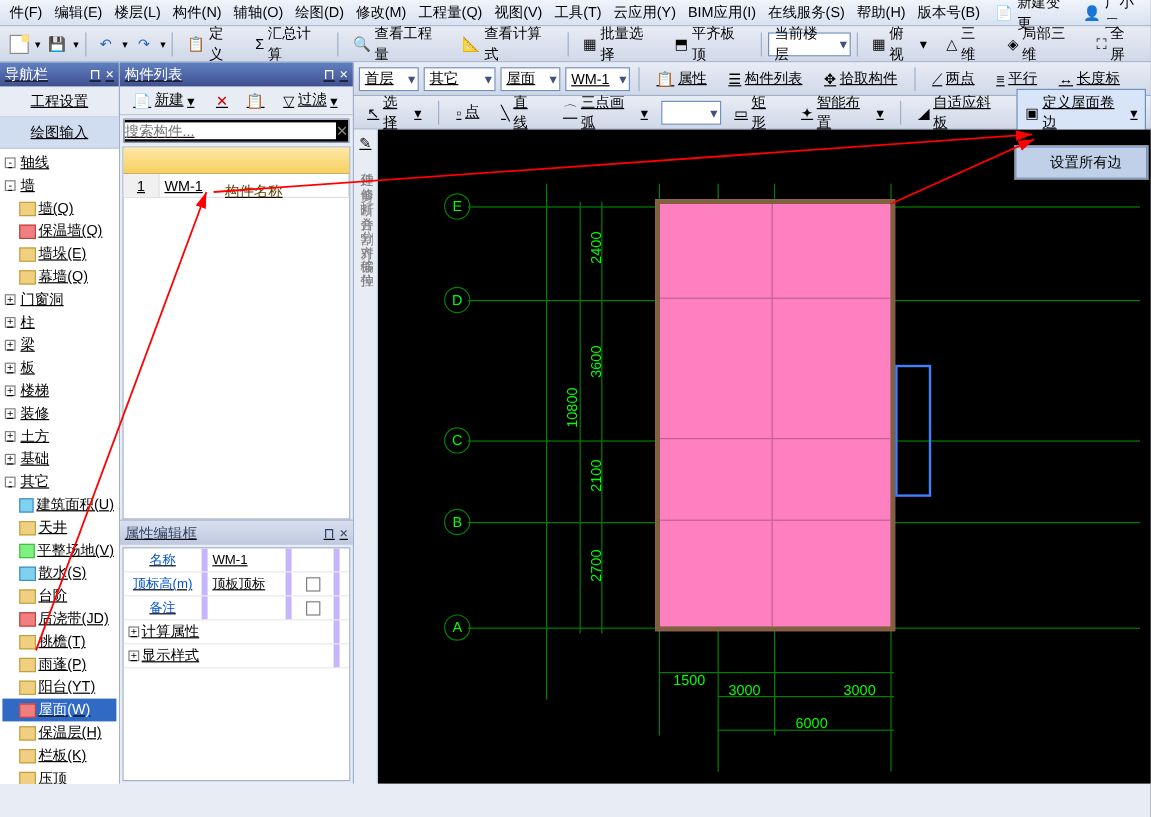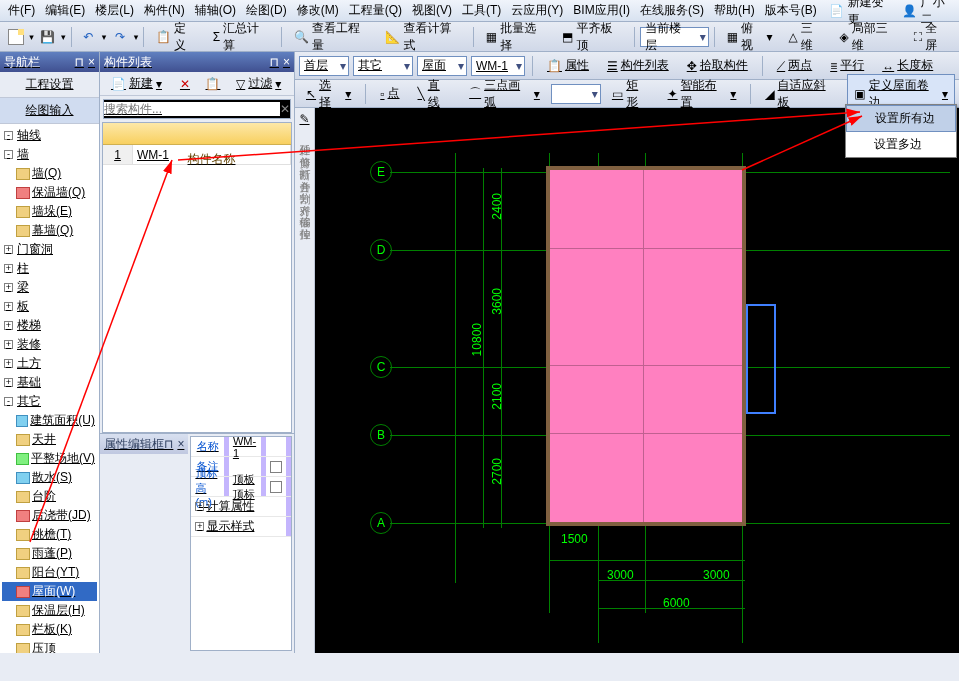--- a/index.html
+++ b/index.html
@@ -42,21 +42,21 @@
 .comp-toolbar { height: 24px; display: flex; align-items: center; padding: 0 4px; gap: 4px; border-bottom: 1px solid #c0c8d8; }
 .search-box { height: 20px; margin: 3px; border: 1px solid #a0b0c8; background: #000000; display: flex; align-items: center; padding: 0 0; }
 .search-box input { border: none; outline: none; flex: 1; font-size: 12px; }
 .comp-table { flex: 1; background: white; border: 1px solid #a0b0c8; margin: 0 2px; }
 .comp-table-header { background: linear-gradient(#fde8a8, #f8d060); height: 22px; display: flex; border-bottom: 1px solid #d0b050; }
 .comp-th { border-right: 1px solid #d0b050; display: flex; align-items: center; justify-content: center; color: #604000; margin-top: 36px; }
 .comp-row { display: flex; height: 20px; border-bottom: 1px solid #e0e0e0; }
 .comp-td { border-right: 1px solid #e0e0e0; display: flex; align-items: center; padding: 0 4px; }
 
 
-.prop-panel { height: 220px; border-top: 1px solid #a0b0c8; display: flex; flex-direction: row; }
+.prop-panel { height: 220px; border-top: 1px solid #a0b0c8; display: flex; flex-direction: column; }
 .prop-table { flex: 1; background: white; margin: 2px; border: 1px solid #a0b0c8; overflow: auto; }
 .prop-header { display: flex; background: #f0f0f0; height: 20px; border-bottom: 1px solid #c0c0c0; }
 .prop-th { border-right: 1px solid #c0c0c0; display: flex; align-items: center; justify-content: center; font-size: 11px; }
 .prop-row { display: flex; height: 20px; border-bottom: 1px solid #e8e8e8; }
 .prop-td { border-right: 5px solid #c4b5fd; display: flex; align-items: center; padding: 0 4px; font-size: 11px; }
 .prop-td.blue { color: #0050d0; }
 .checkbox { width: 12px; height: 12px; border: 1px solid #808080; background: white; margin: auto; }
 
 
 .canvas-wrap { flex: 1; display: flex; flex-direction: column; }
@@ -305,29 +305,29 @@
         <span style="margin-left:4px;cursor:pointer">×</span>
       </div>
       <div class="prop-table">
         <div id="prop-rows">
             <div class="prop-row">
               <div class="prop-td blue" style="width:70px;justify-content:center">名称</div>
               <div class="prop-td" style="width:70px">WM-1</div>
               <div class="prop-td" style="width:40px"></div>
             </div>
             <div class="prop-row">
-              <div class="prop-td blue" style="width:70px;justify-content:center">备注</div>
-              <div class="prop-td" style="width:70px"></div>
+              <div class="prop-td blue" style="width:70px;justify-content:center">顶标高(m)</div>
+              <div class="prop-td" style="width:70px">顶板顶标</div>
               <div class="prop-td" style="width:40px">
                 <div class="checkbox"></div>
               </div>
             </div>
             <div class="prop-row">
-              <div class="prop-td blue" style="width:70px;justify-content:center">顶标高(m)</div>
-              <div class="prop-td" style="width:70px">顶板顶标</div>
+              <div class="prop-td blue" style="width:70px;justify-content:center">备注</div>
+              <div class="prop-td" style="width:70px"></div>
               <div class="prop-td" style="width:40px">
                 <div class="checkbox"></div>
               </div>
             </div>
           </div>
         <div class="prop-row">
           <div class="prop-td" style="width:180px">
               <span class="tree-box">+</span> 
               <span>计算属性</span>
             </div>
@@ -401,21 +401,21 @@
         <div class="axis-circle" style="left:55px;top:248px">C</div>
         <div class="axis-circle" style="left:55px;top:316px">B</div>
         <div class="axis-circle" style="left:55px;top:404px">A</div>
 
         <div class="dim-text v" style="left:175px;top:85px">2400</div>
         <div class="dim-text v" style="left:175px;top:180px">3600</div>
         <div class="dim-text v" style="left:175px;top:275px">2100</div>
         <div class="dim-text v" style="left:175px;top:350px">2700</div>
         <div class="dim-text v" style="left:155px;top:215px">10800</div>
 
-        <div class="dim-text" style="left:246px;top:424px">1500</div>
+        <div class="dim-text" style="left:246px;top:452px">1500</div>
         <div class="dim-text" style="left:292px;top:460px">3000</div>
         <div class="dim-text" style="left:388px;top:460px">3000</div>
         <div class="dim-text" style="left:348px;top:488px">6000</div>
 
         <div class="pink-rect" style="left:231px;top:58px;width:200px;height:360px"></div>
         <div class="pink-line" style="left:328px;top:62px;width:1px;height:352px"></div>
         <div class="pink-line" style="left:235px;top:140px;width:192px;height:1px"></div>
         <div class="pink-line" style="left:235px;top:257px;width:192px;height:1px"></div>
         <div class="pink-line" style="left:235px;top:325px;width:192px;height:1px"></div>
 
@@ -424,23 +424,22 @@
         <div class="axis-line-v" style="left:186px;top:60px;height:360px"></div>
         <div class="axis-line-v" style="left:168px;top:60px;height:360px"></div>
         <div class="axis-line-h" style="top:452px;left:234px;width:196px"></div>
         <div class="axis-line-h" style="top:472px;left:283px;width:147px"></div>
         <div class="axis-line-h" style="top:500px;left:283px;width:147px"></div>
       </div>
     </div>
   </div>
 </div>
 
-<div class="dropdown-menu" style="right:2px;top:104px">
+<div class="dropdown-menu" style="right:2px;top:121px">
   <div class="dropdown-item highlight">设置所有边</div>
-  <div class="dropdown-item">设置多边</div>
 </div>
 
 <svg class="red-arrow" style="left:0;top:0;width:959px;height:681px">
   <defs>
     <marker id="ah" markerWidth="10" markerHeight="10" refX="9" refY="3" orient="auto">
       <path d="M0,0 L9,3 L0,6 Z" fill="red"></path>
     </marker>
   </defs>
   <line x1="30" y1="542" x2="172" y2="160" stroke="red" stroke-width="1.5" marker-end="url(#ah)"></line>
   <line x1="178" y1="160" x2="860" y2="112" stroke="red" stroke-width="1.5" marker-end="url(#ah)"></line>

